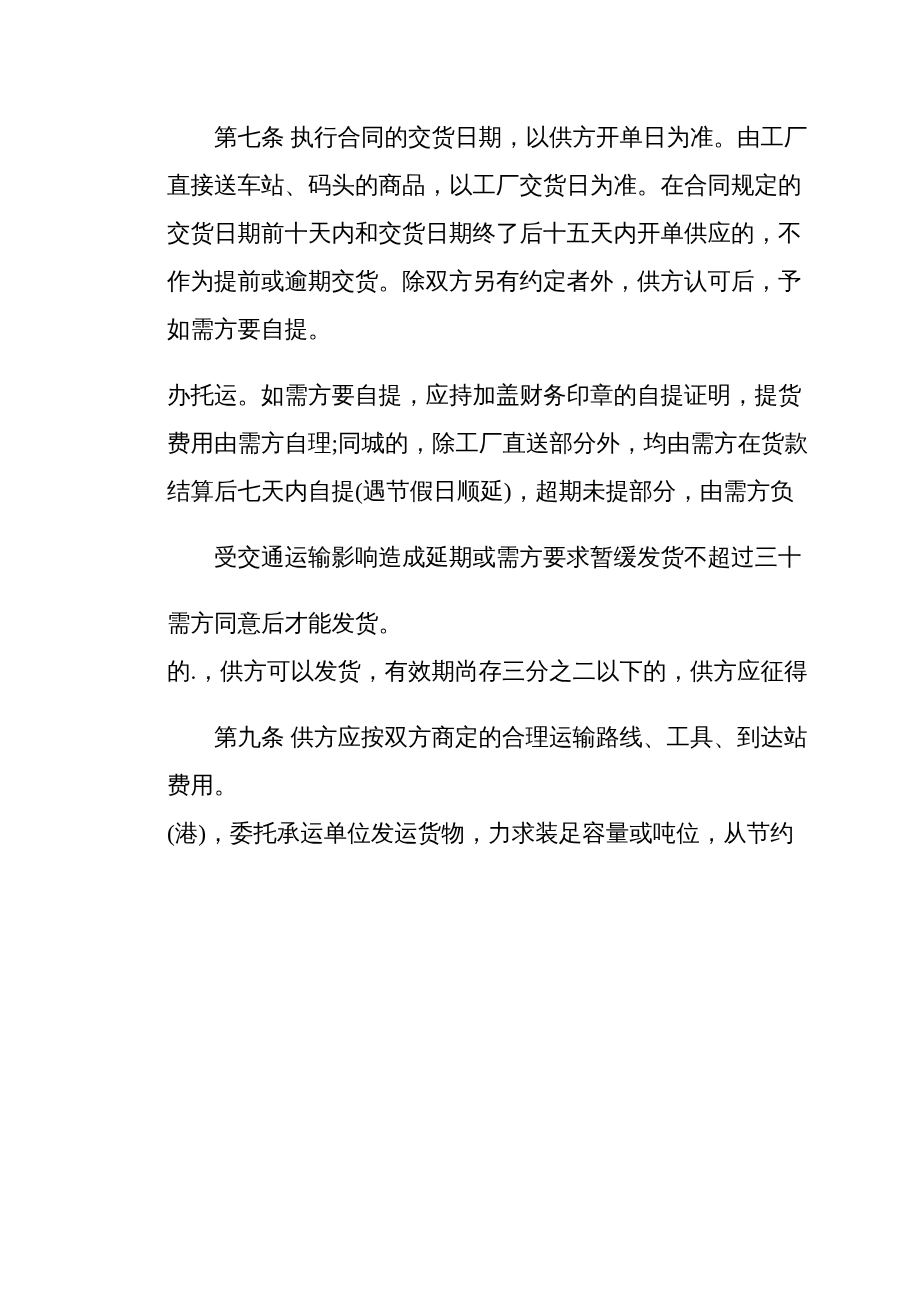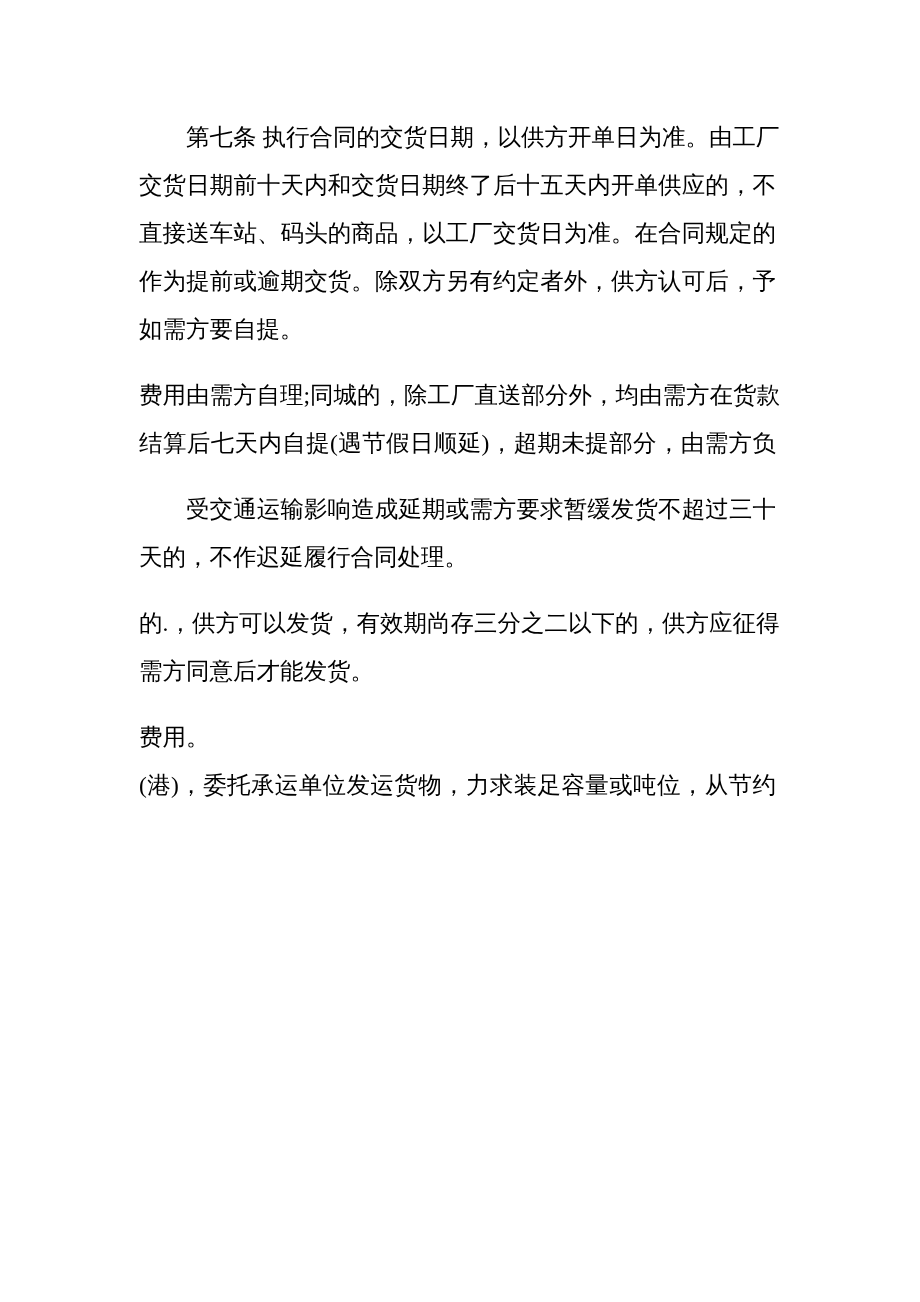--- a/index.html
+++ b/index.html
@@ -8,20 +8,21 @@
   }
   body {
     width: 920px;
     height: 1302px;
     background: #ffffff;
     overflow: hidden;
     font-family: "Liberation Serif", "DejaVu Serif", serif;
   }
   .doc {
     padding: 113px 144px 0 139px;
+    margin-left: 28px;
   }
   .para {
     margin: 0 0 18px 0;
   }
   .line {
     font-size: 23.5px;
     line-height: 48px;
     color: #000000;
     white-space: nowrap;
     text-align: justify;
@@ -35,39 +36,40 @@
     text-align-last: left;
   }
 </style>
 </head>
 <body>
 
 <div class="doc">
 
   <div class="para">
     <div class="line first">第七条 执行合同的交货日期，以供方开单日为准。由工厂</div>
+    <div class="line">直接送车站、码头的商品，以工厂交货日为准。在合同规定的</div>
     <div class="line">交货日期前十天内和交货日期终了后十五天内开单供应的，不</div>
-    <div class="line">直接送车站、码头的商品，以工厂交货日为准。在合同规定的</div>
     <div class="line">作为提前或逾期交货。除双方另有约定者外，供方认可后，予</div>
     <div class="line plast">如需方要自提。</div>
   </div>
 
   <div class="para">
+    <div class="line">办托运。如需方要自提，应持加盖财务印章的自提证明，提货</div>
     <div class="line">费用由需方自理;同城的，除工厂直送部分外，均由需方在货款</div>
     <div class="line">结算后七天内自提(遇节假日顺延)，超期未提部分，由需方负</div>
   </div>
 
   <div class="para">
     <div class="line first">受交通运输影响造成延期或需方要求暂缓发货不超过三十</div>
-    <div class="line plast">天的，不作迟延履行合同处理。</div>
   </div>
 
   <div class="para">
+    <div class="line plast">需方同意后才能发货。</div>
     <div class="line">的.，供方可以发货，有效期尚存三分之二以下的，供方应征得</div>
-    <div class="line plast">需方同意后才能发货。</div>
   </div>
 
   <div class="para">
+    <div class="line first">第九条 供方应按双方商定的合理运输路线、工具、到达站</div>
     <div class="line plast">费用。</div>
     <div class="line">(港)，委托承运单位发运货物，力求装足容量或吨位，从节约</div>
   </div>
 
 </div>
 
 </body></html>

